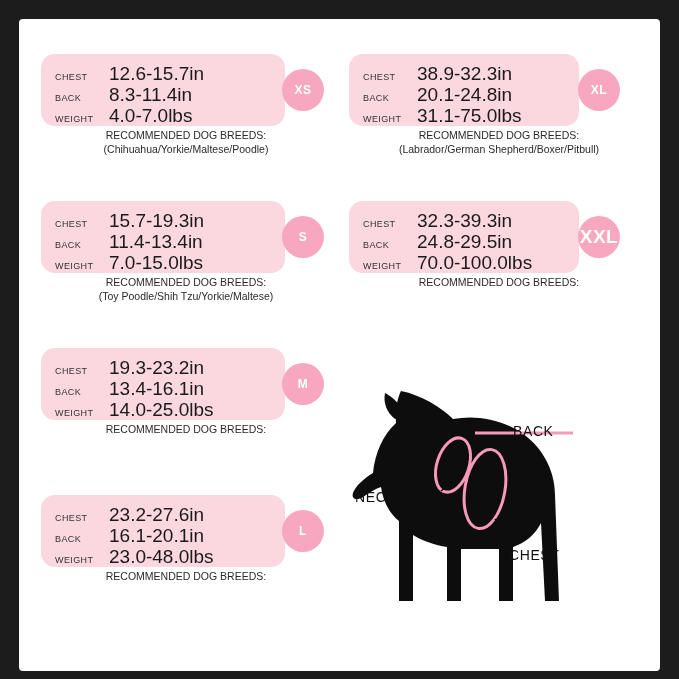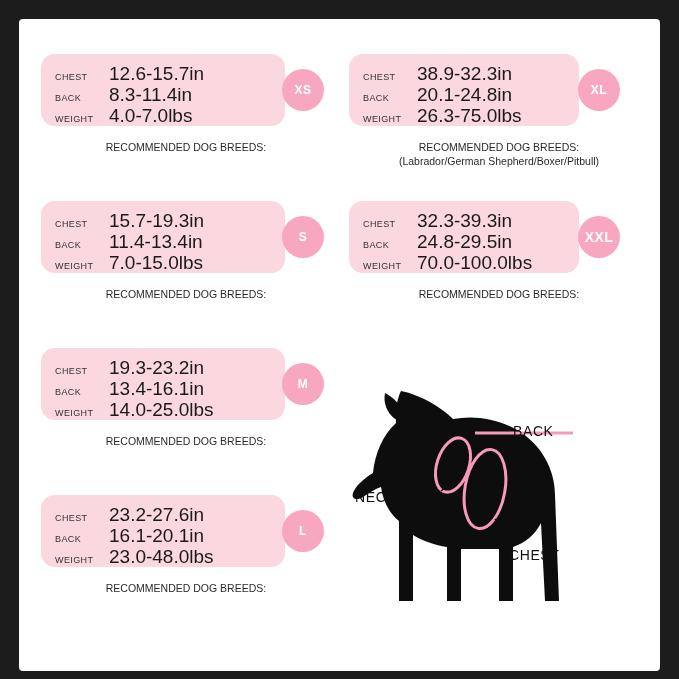--- a/index.html
+++ b/index.html
@@ -71,30 +71,30 @@
     border-radius: 50%;
     background: #f7a8c0;
     color: #ffffff;
     display: flex;
     align-items: center;
     justify-content: center;
     font-size: 12px;
     font-weight: bold;
     letter-spacing: .5px;
   }
-  .badge.xxl { font-size: 14px; }
+  .badge.xxl { font-size: 19px; }
   .badge.left-card  { left: 241px; }
   .badge.right-card { left: 229px; }
 
   .breeds {
     text-align: center;
     font-size: 10.5px;
     color: #2a2a2a;
     line-height: 14px;
-    margin-top: 14px;
+    margin-top: 2px;
     width: 290px;
   }
   .breeds.wide { width: 300px; }
 
   .dog-area {
     position: absolute;
     left: 330px;
     top: 350px;
     width: 300px;
     height: 260px;
@@ -127,20 +127,21 @@
           <div class="row-value">8.3-11.4in</div>
         </div>
         <div class="row">
           <div class="row-label">WEIGHT</div>
           <div class="row-value">4.0-7.0lbs</div>
         </div>
         <div class="badge left-card">XS</div>
       </div>
       <div class="breeds">
         <div>RECOMMENDED DOG BREEDS:</div>
+        <div>(Chihuahua/Yorkie/Maltese/Poodle)</div>
       </div>
     </div>
 
     <div class="size-block" style="height:128px;margin-top:19px;">
       <div class="card left">
         <div class="row">
           <div class="row-label">CHEST</div>
           <div class="row-value">15.7-19.3in</div>
         </div>
         <div class="row">
@@ -148,20 +149,21 @@
           <div class="row-value">11.4-13.4in</div>
         </div>
         <div class="row">
           <div class="row-label">WEIGHT</div>
           <div class="row-value">7.0-15.0lbs</div>
         </div>
         <div class="badge left-card">S</div>
       </div>
       <div class="breeds">
         <div>RECOMMENDED DOG BREEDS:</div>
+        <div>(Toy Poodle/Shih Tzu/Yorkie/Maltese)</div>
       </div>
     </div>
 
     <div class="size-block" style="height:128px;margin-top:19px;">
       <div class="card left">
         <div class="row">
           <div class="row-label">CHEST</div>
           <div class="row-value">19.3-23.2in</div>
         </div>
         <div class="row">
@@ -209,21 +211,21 @@
         <div class="row">
           <div class="row-label">CHEST</div>
           <div class="row-value">38.9-32.3in</div>
         </div>
         <div class="row">
           <div class="row-label">BACK</div>
           <div class="row-value">20.1-24.8in</div>
         </div>
         <div class="row">
           <div class="row-label">WEIGHT</div>
-          <div class="row-value">26.3-75.0lbs</div>
+          <div class="row-value">31.1-75.0lbs</div>
         </div>
         <div class="badge right-card">XL</div>
       </div>
       <div class="breeds wide">
         <div>RECOMMENDED DOG BREEDS:</div>
         <div>(Labrador/German Shepherd/Boxer/Pitbull)</div>
       </div>
     </div>
 
     <div class="size-block" style="height:140px;margin-top:19px;">

